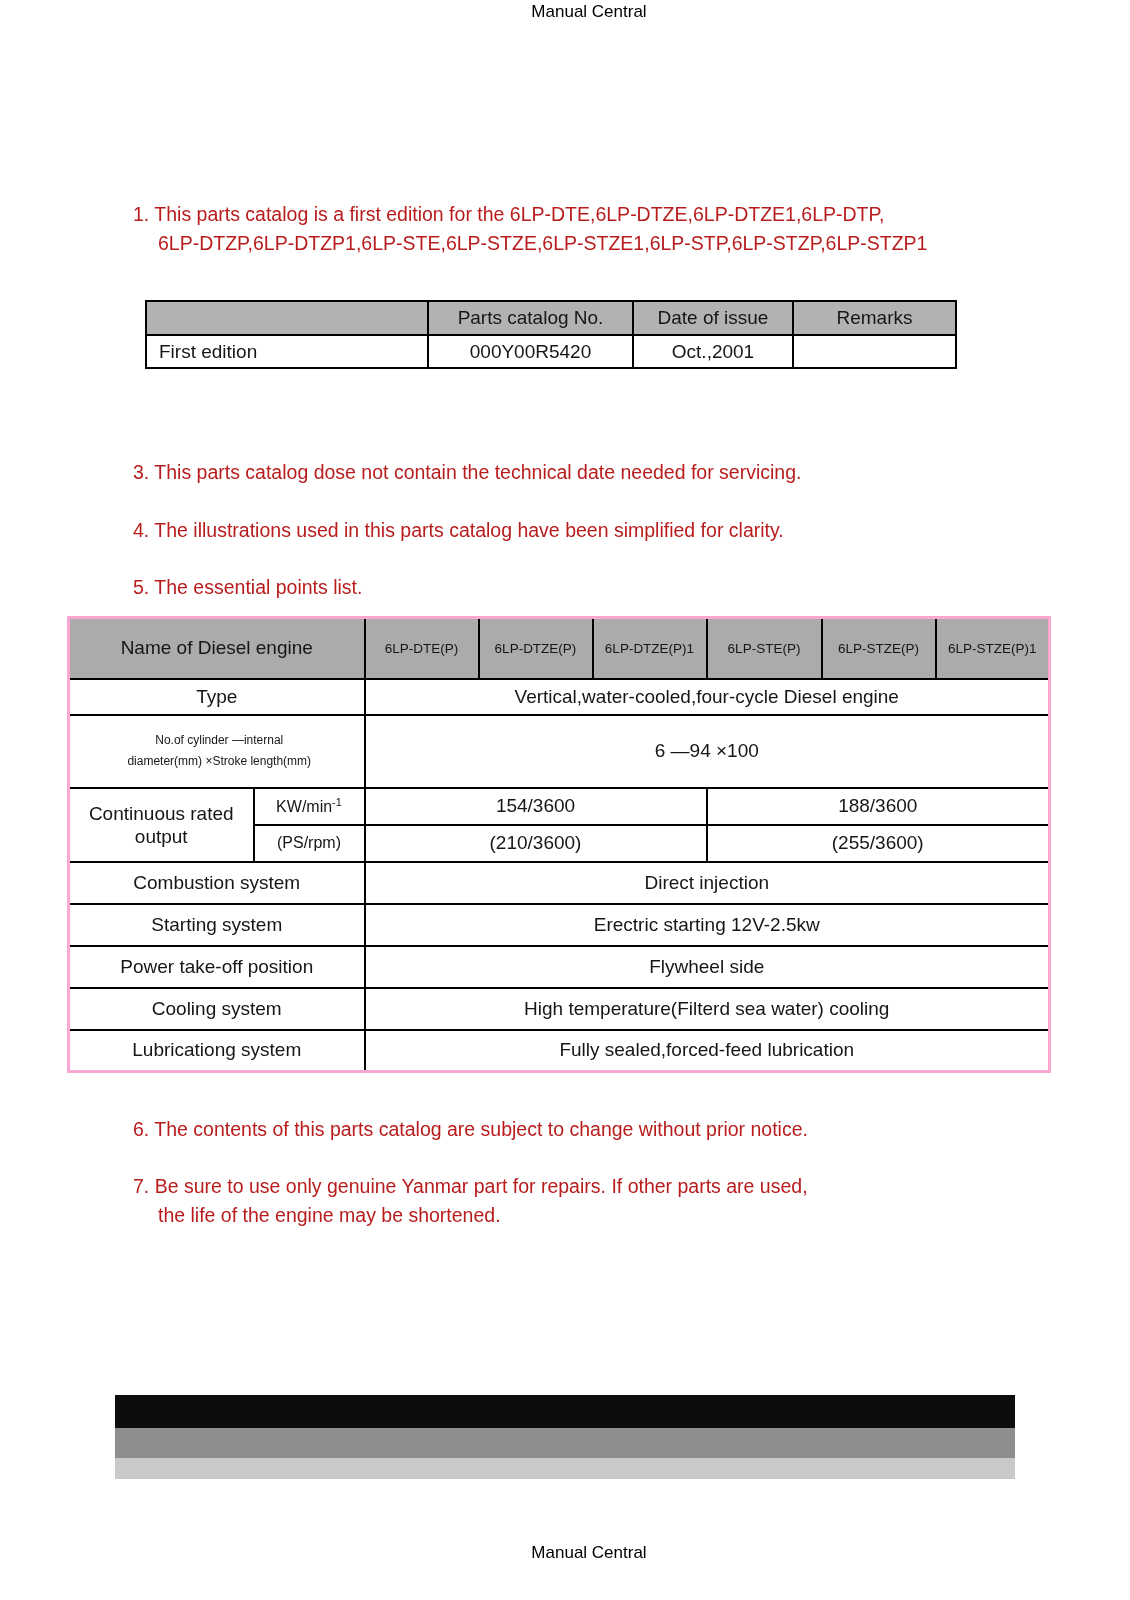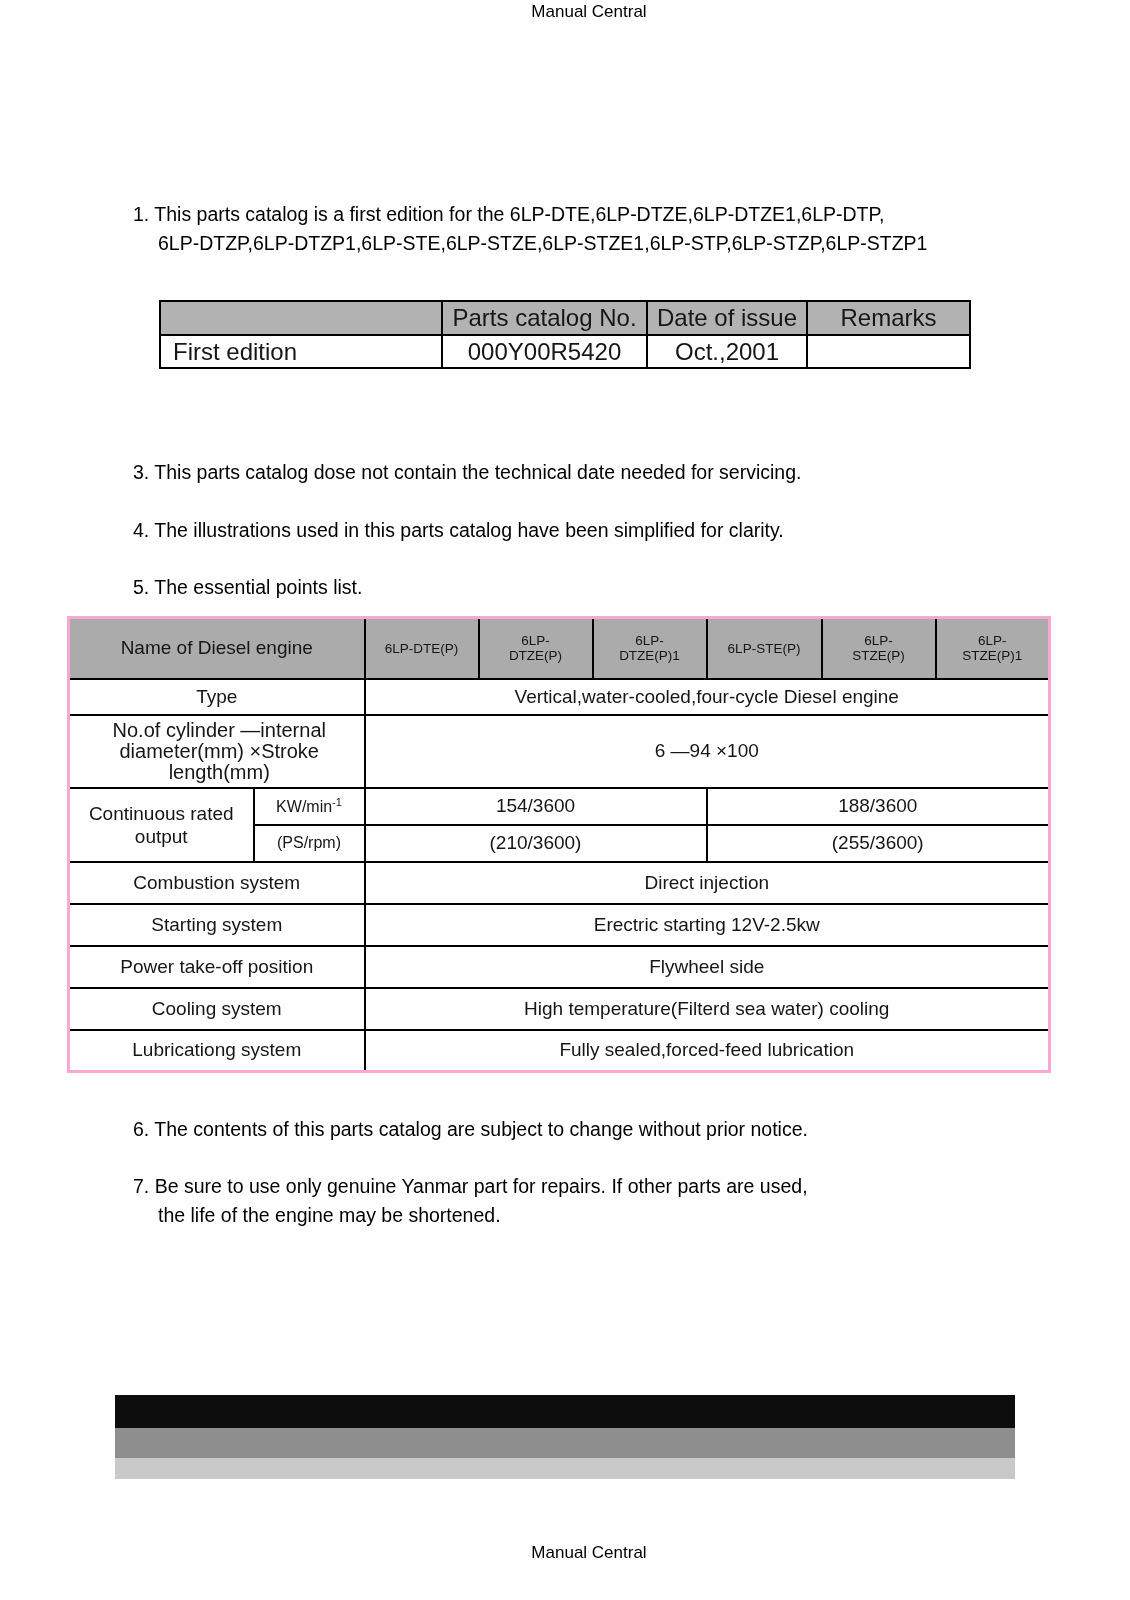--- a/index.html
+++ b/index.html
@@ -22,52 +22,52 @@
     background:linear-gradient(#cacaca, #9f9f9f);
     border:2px solid #0c0c0c;
     box-shadow:9px 9px 0 0 #151515;
     display:flex; align-items:center; justify-content:center;
   }
   .title-banner .title-text {
     font-family:"DejaVu Serif", "Liberation Serif", serif;
     font-size:55px; color:#1b1b1b; letter-spacing:2px; line-height:1;
   }
 
-  .note { position:absolute; left:133px; font-size:19.5px; color:#000000; }
+  .note { position:absolute; left:133px; font-size:19.5px; color:#b91c1c; }
   .note .line { line-height:29px; white-space:nowrap; }
   .note .indent { padding-left:25px; }
 
   
   table { border-collapse:collapse; table-layout:fixed; }
   .edition {
-    position:absolute; left:159px; top:300px; width:810px;
-    border:2px solid #000; font-size:24px;padding-left:36px;
+    position:absolute; left:145px; top:300px; width:810px;
+    border:2px solid #000; font-size:19px;padding-left:36px;
   }
   .edition td { border:2px solid #000; text-align:center; vertical-align:middle; overflow:hidden; }
   .edition .hrow { height:34px; background:#b2b2b2; }
   .edition .drow { height:33px; background:#fff; }
   .edition .left { text-align:left; padding-left:12px; }
 
   
   .note2-colon { position:absolute; left:388px; top:0; }
   .note2-value { position:absolute; left:410px; top:0; white-space:nowrap; }
 
   
   .spec {
     position:absolute; left:67px; top:616px; width:981px;
     border:3px solid #f9a8d4; font-size:19px;
   }
   .spec td { border:2px solid #000; text-align:center; vertical-align:middle; overflow:hidden; }
   .r-head { height:61px; }
   .r-head td { background:#ababab; }
   .head-name { font-size:19px; }
-  .head-eng { font-size:13.5px; padding:0 17px; }
+  .head-eng { font-size:13.5px; padding:0 9px; }
   .r-type { height:36px; }
   .r-cyl  { height:73px; }
-  .cyl-label { text-align:left; padding-left:5px; font-size:20px; }
+  .cyl-label { text-align:left; padding-left:5px; font-size:12px; }
   .cyl-label .cl { line-height:21px; }
   .dash-bottom { border-bottom:3px dashed #333; }
   .r-outA { height:37px; }
   .r-outB { height:37px; }
   .r-outB td { border-top-width:0; }
   .thin-bottom { border-bottom:1px dashed #666;margin-left:13px; }
   .unit { font-size:16px; }
   .unit sup { font-size:11px; }
   .out-label { font-size:19px; line-height:23px; }
   .r-sys { height:42px; }

